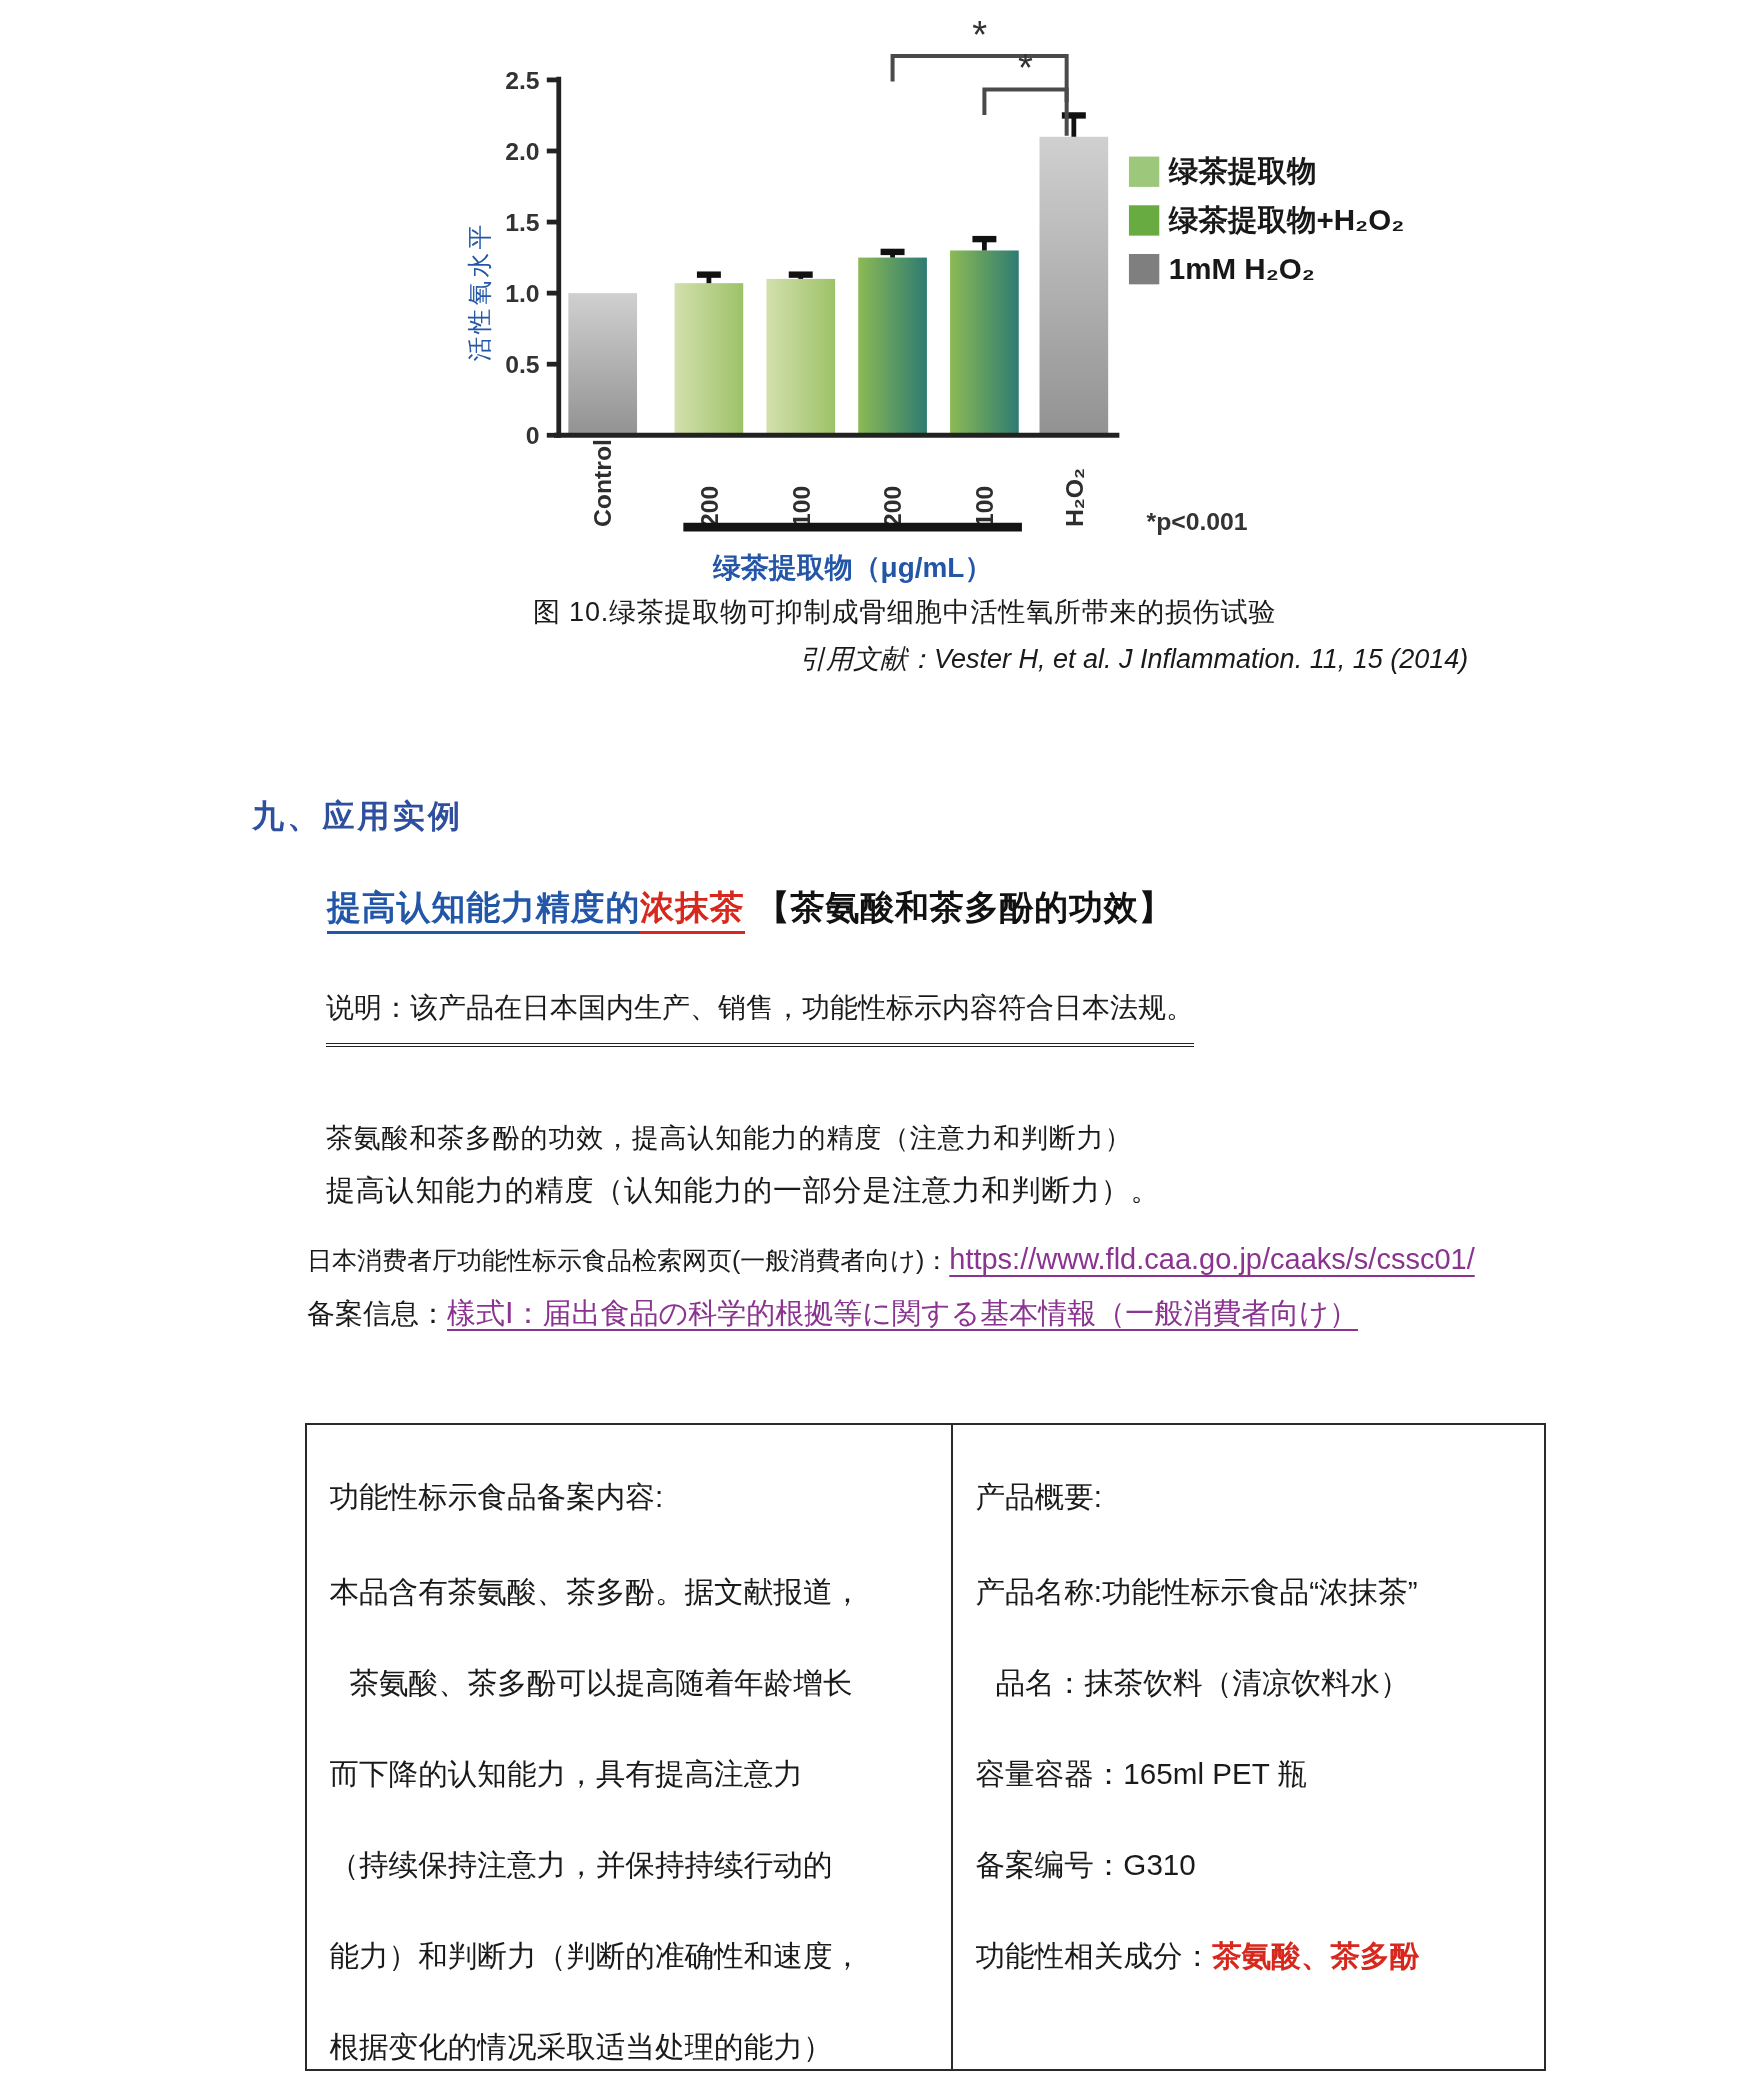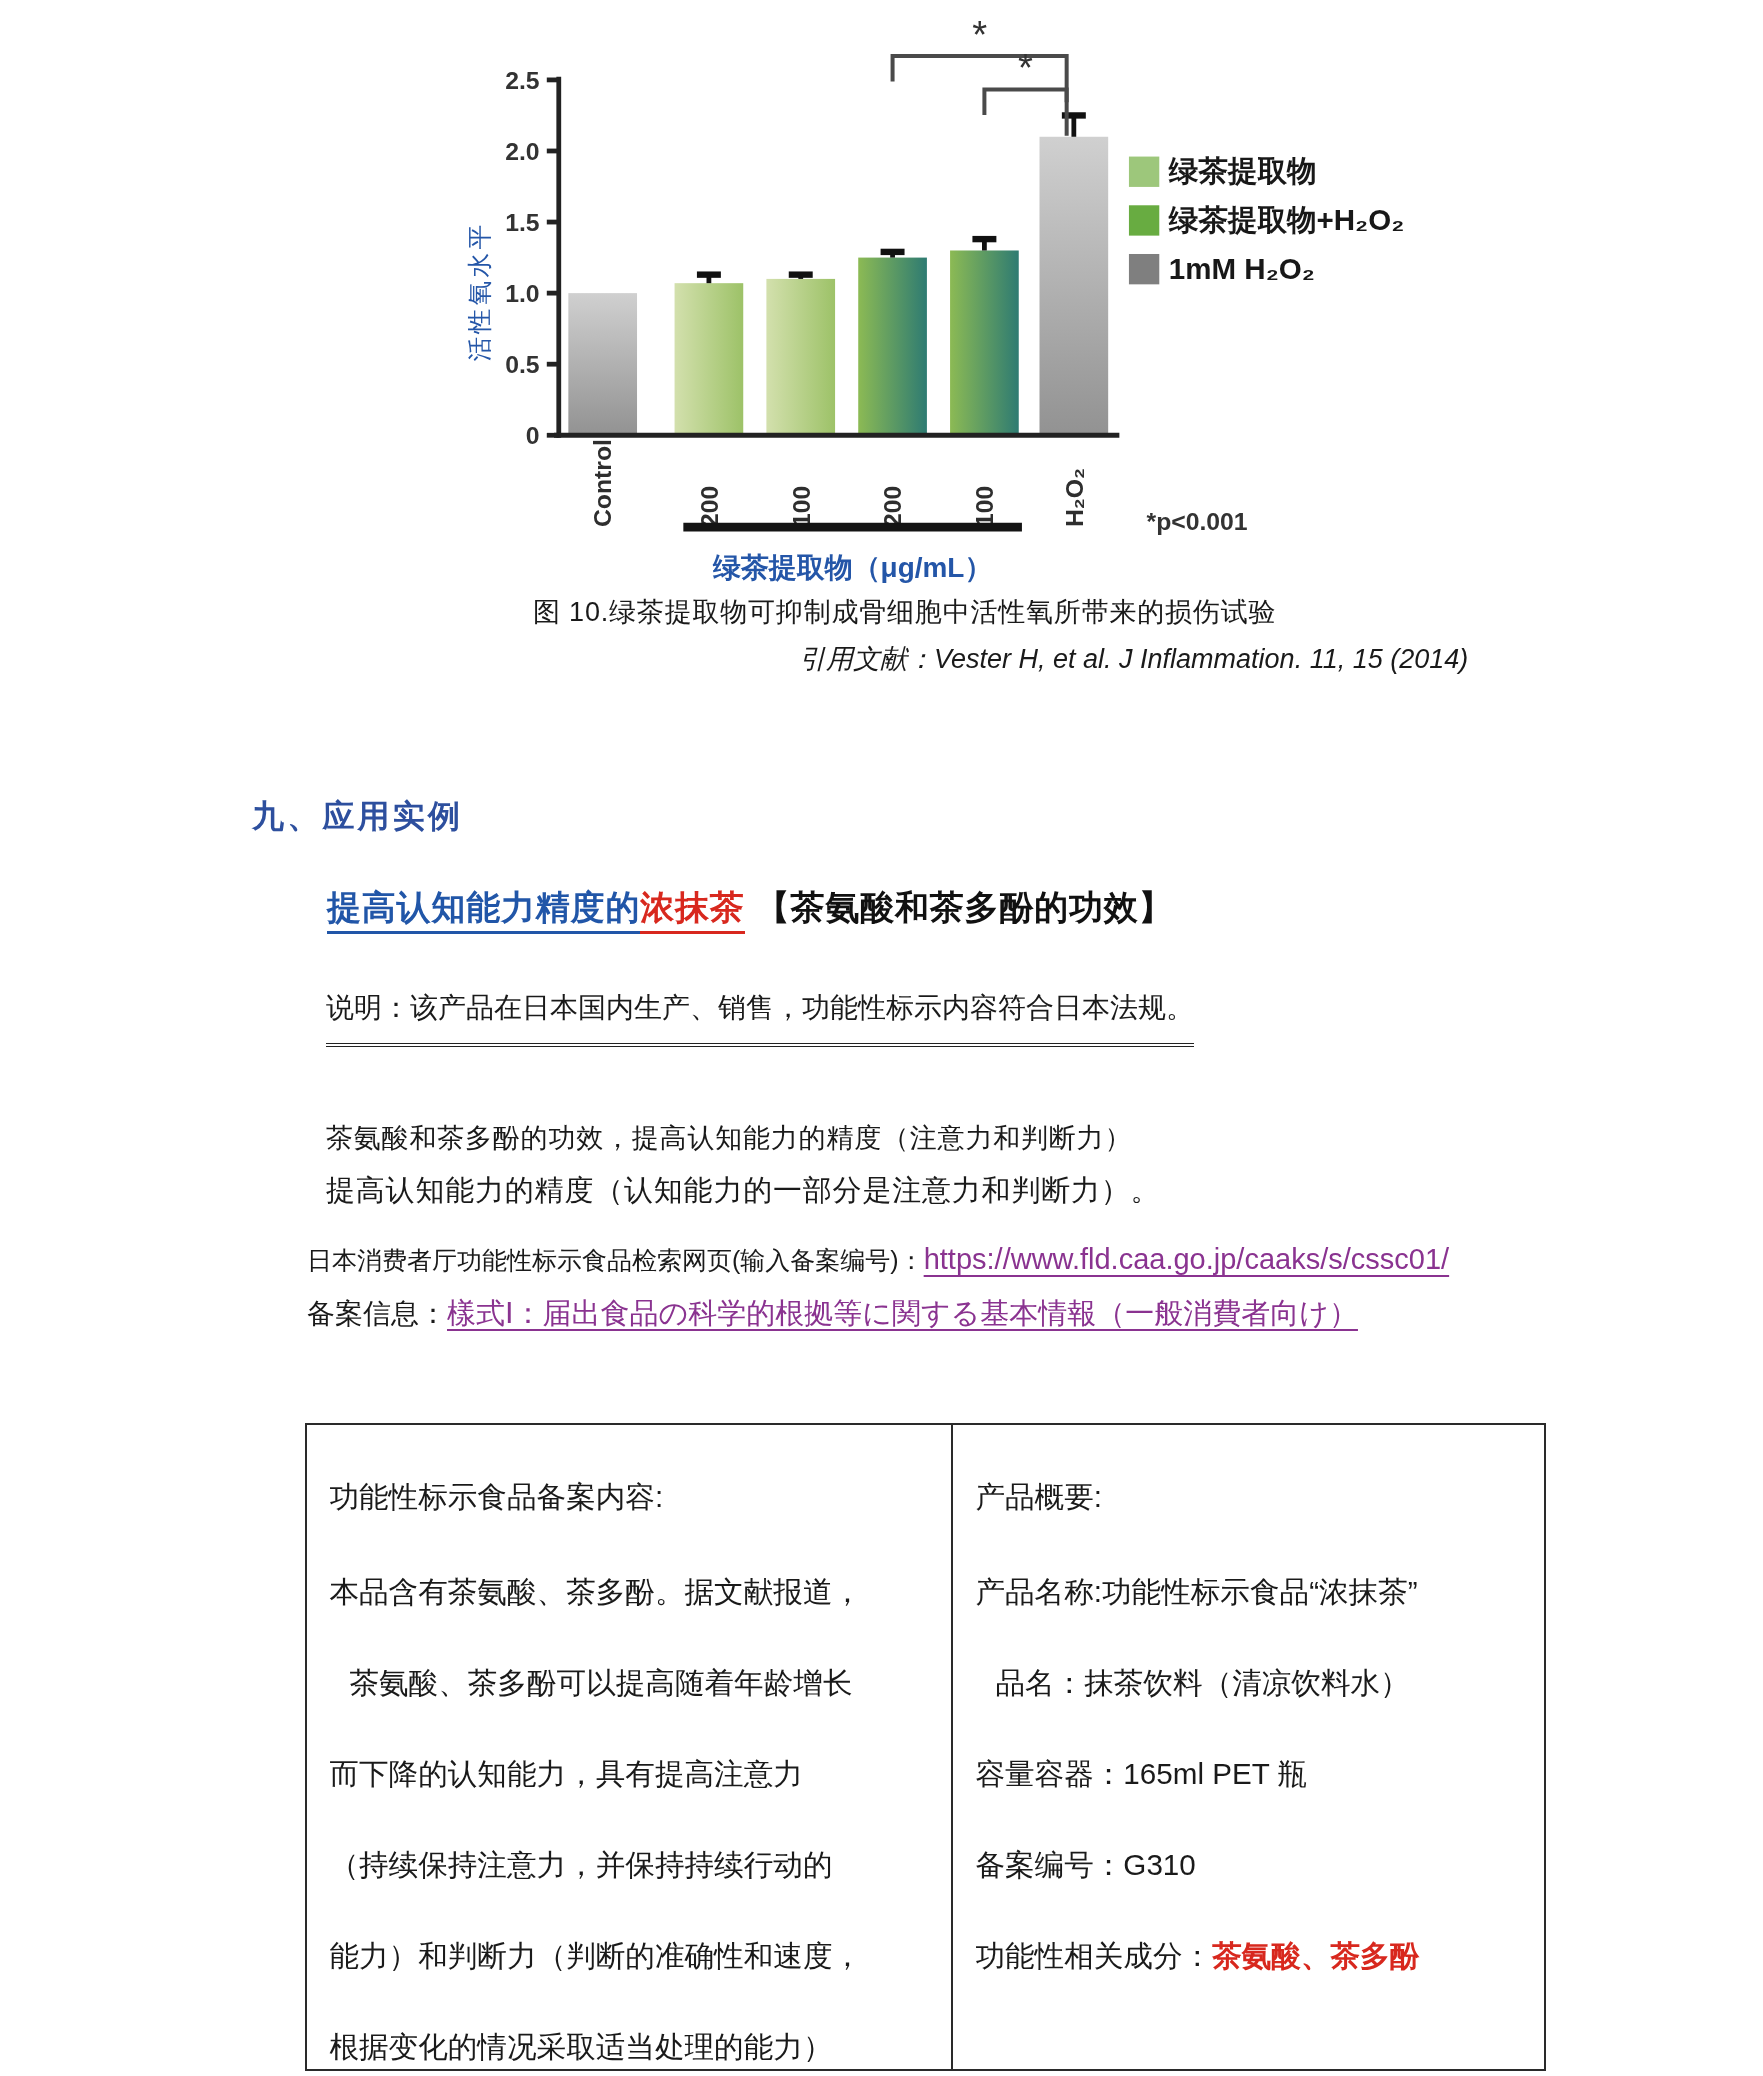--- a/index.html
+++ b/index.html
@@ -123,21 +123,21 @@
   <span class="blue">提高认知能力精度的</span><span class="red">浓抹茶</span><span class="black">【茶氨酸和茶多酚的功效】</span>
 </p>
 
 <p class="abs para-note">
   <span>说明：该产品在日本国内生产、销售，功能性标示内容符合日本法规。</span>
 </p>
 <p class="abs para1">茶氨酸和茶多酚的功效，提高认知能力的精度（注意力和判断力）</p>
 <p class="abs para2">提高认知能力的精度（认知能力的一部分是注意力和判断力）。</p>
 
 <p class="abs linkline1">
-  <span>日本消费者厅功能性标示食品检索网页(输入备案编号)：</span><a class="plink" href="#">https://www.fld.caa.go.jp/caaks/s/cssc01/</a>
+  <span>日本消费者厅功能性标示食品检索网页(一般消費者向け)：</span><a class="plink" href="#">https://www.fld.caa.go.jp/caaks/s/cssc01/</a>
 </p>
 <p class="abs linkline2">
   <span>备案信息：</span><a class="plink" href="#">樣式Ⅰ：届出食品の科学的根拠等に関する基本情報（一般消費者向け）</a>
 </p>
 
 <div class="abs info-table">
   <div class="tdivider"></div>
 
   <div class="cell-l">
     <p class="th t0">功能性标示食品备案内容:</p>

